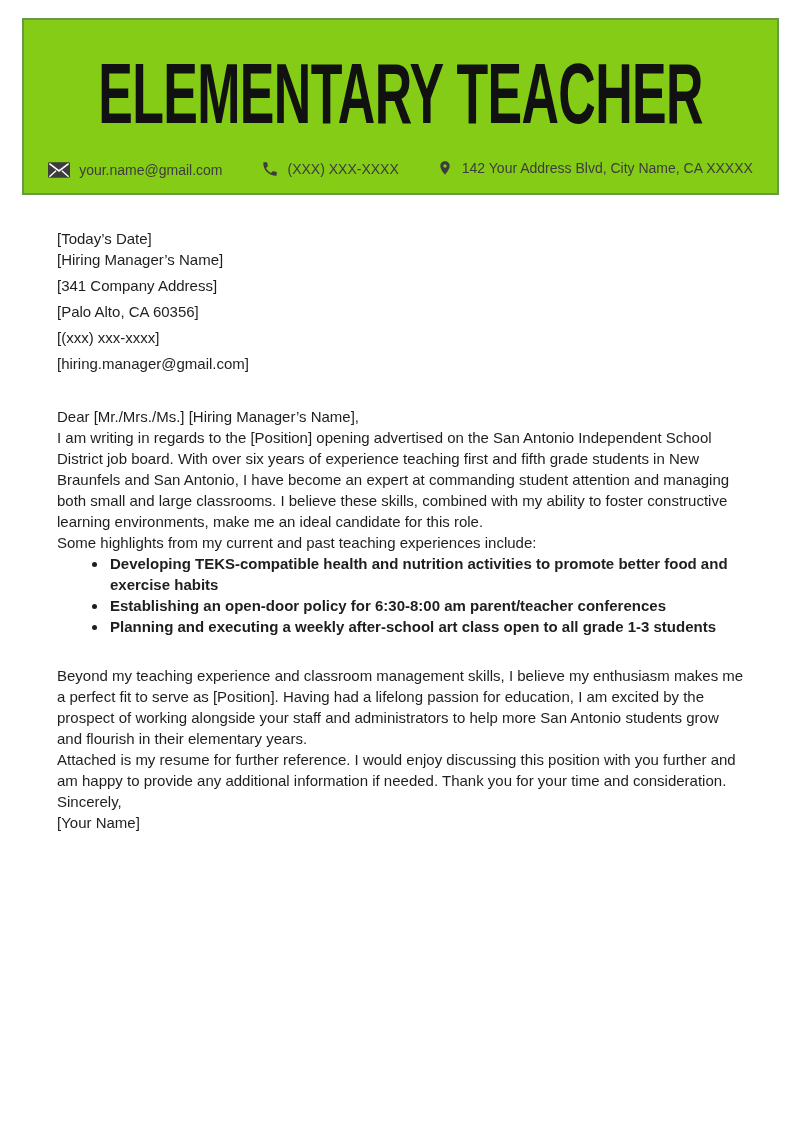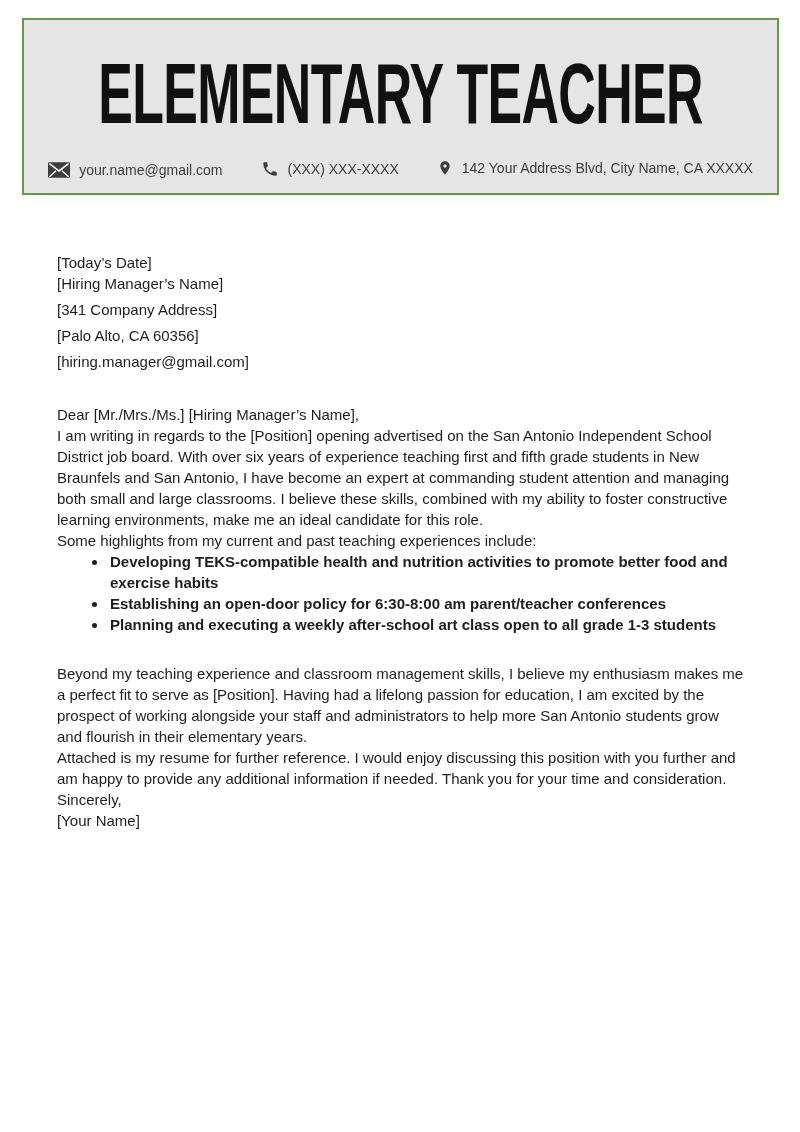--- a/index.html
+++ b/index.html
@@ -18,21 +18,21 @@
 
   
   .letterhead {
     position: absolute;
     left: 22px;
     top: 18px;
     width: 757px;
     height: 177px;
     box-sizing: border-box;
     border: 2px solid #679a48;
-    background: #e5e5e5;
+    background: #84cc16;
     display: flex;
     flex-direction: column;
     align-items: center;
     justify-content: flex-end;
     padding-bottom: 15px;
     overflow: hidden;
   }
   .page-title {
     font-size: 85px;
     font-weight: 700;
@@ -65,21 +65,20 @@
   
   .letter {
     position: absolute;
     top: 195px;
     left: 0;
     width: 800px;
     box-sizing: border-box;
     padding: 33px 55px 0 57px;
     font-size: 15px;
     line-height: 21px;
-    margin-top: 24px;
   }
   .letter p { margin: 0; }
   .date-line { margin: 0 0 36px; }
   .recipient-block { margin: 0 0 32px; }
   .recipient-block p { margin: 0 0 5px; }
   .salutation { margin: 0 0 36px; }
   .para-intro { margin: 0 0 28px; }
   .highlights-intro { margin: 0 0 24px; }
   .bullet-list {
     margin: 0 0 28px;
@@ -137,20 +136,21 @@
 </div>
 
 <div class="letter">
 
   <p class="date-line">[Today’s Date]</p>
 
   <div class="recipient-block">
     <p>[Hiring Manager’s Name]</p>
     <p>[341 Company Address]</p>
     <p>[Palo Alto, CA 60356]</p>
+    <p>[(xxx) xxx-xxxx]</p>
     <p>[hiring.manager@gmail.com]</p>
   </div>
 
   <p class="salutation">Dear [Mr./Mrs./Ms.] [Hiring Manager’s Name],</p>
 
   <p class="para-intro">I am writing in regards to the [Position] opening advertised on the San Antonio Independent School District job board. With over six years of experience teaching first and fifth grade students in New Braunfels and San Antonio, I have become an expert at commanding student attention and managing both small and large classrooms. I believe these skills, combined with my ability to foster constructive learning environments, make me an ideal candidate for this role.</p>
 
   <p class="highlights-intro">Some highlights from my current and past teaching experiences include:</p>
 
   <ul class="bullet-list">

